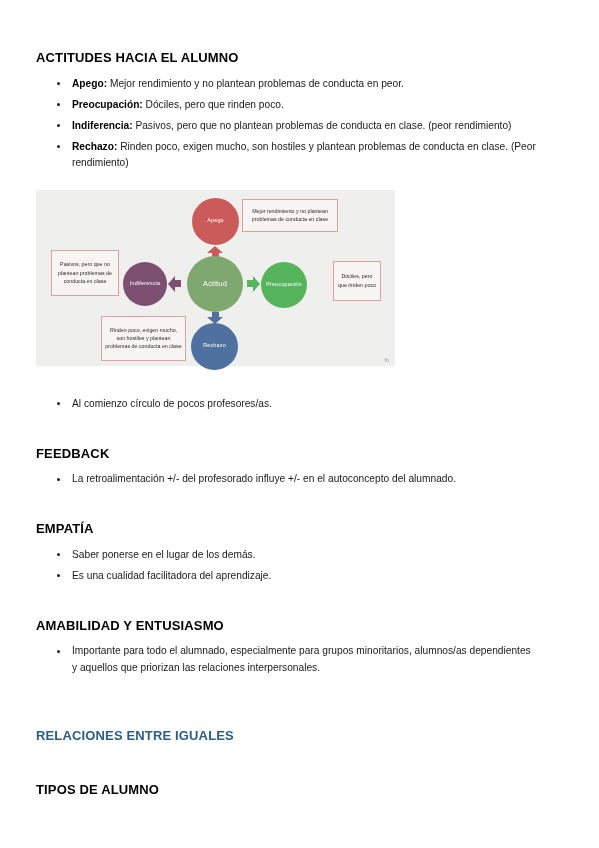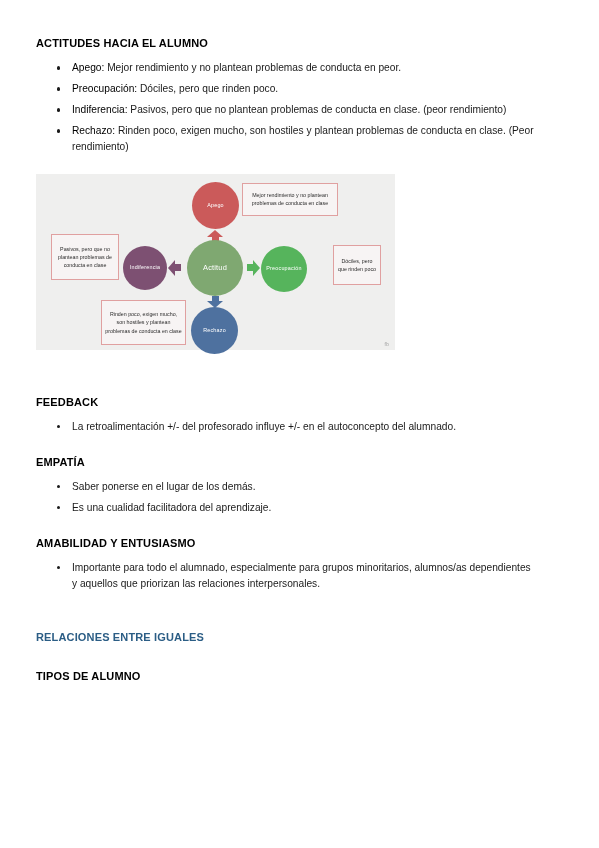--- a/index.html
+++ b/index.html
@@ -20,24 +20,24 @@
     box-sizing: border-box;
   }
   .content {
     position: absolute;
     left: 36px;
     top: 33px;
     width: 500px;
   }
 
   h2.sec-head {
-    font-size: 11px;
+    font-size: 13px;
     font-weight: bold;
     letter-spacing: 0.15px;
-    margin: 3px 0 9px 0;
+    margin: 16px 0 9px 0;
     color: #000;
     line-height: 1.35;
   }
   h2.sec-head.blue {
     color: #2b5d85;
     text-underline-offset: 2px;
   }
 
   ul.bullets {
     list-style: none;
@@ -55,21 +55,21 @@
   ul.bullets li:before {
     content: "";
     position: absolute;
     left: 21px;
     top: 6.5px;
     width: 3.2px;
     height: 3.2px;
     border-radius: 50%;
     background: #1a1a1a;
   }
-  ul.bullets li b { font-weight: normal; color: #000; }
+  ul.bullets li b { font-weight: bold; color: #000; }
 
   .gap-sm { height: 12px; }
   .gap-lg { height: 30px; }
 
   
   .diagram {
     position: relative;
     margin-top: 18px;
     width: 359px;
     height: 176px;
@@ -224,20 +224,21 @@
       <div class="circ circ-actitud">Actitud</div>
       <div class="circ circ-preocup">Preocupación</div>
       <div class="circ circ-rechazo">Rechazo</div>
 
       <div class="watermark">fb</div>
     </div>
 
     <div class="gap-lg"></div>
 
     <ul class="bullets">
+      <li><span>Al comienzo círculo de pocos profesores/as.</span></li>
     </ul>
 
     <div class="gap-sm"></div>
 
     <h2 class="sec-head">FEEDBACK</h2>
     <ul class="bullets">
       <li><span>La retroalimentación +/- del profesorado influye +/- en el autoconcepto del alumnado.</span></li>
     </ul>
 
     <div class="gap-sm"></div>

